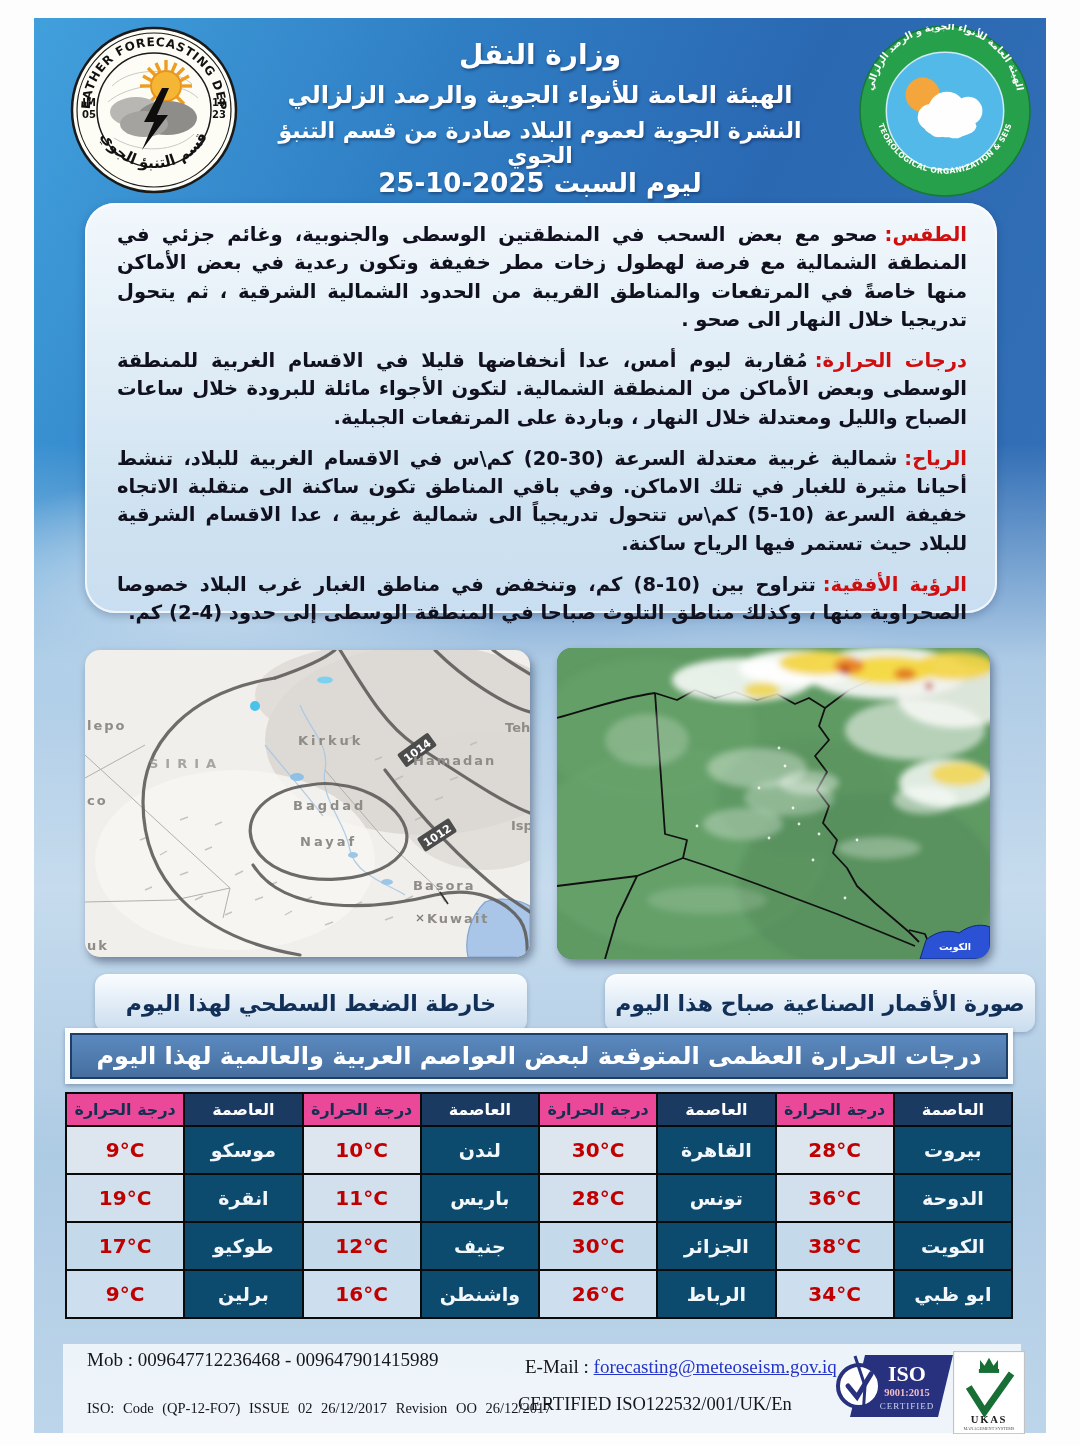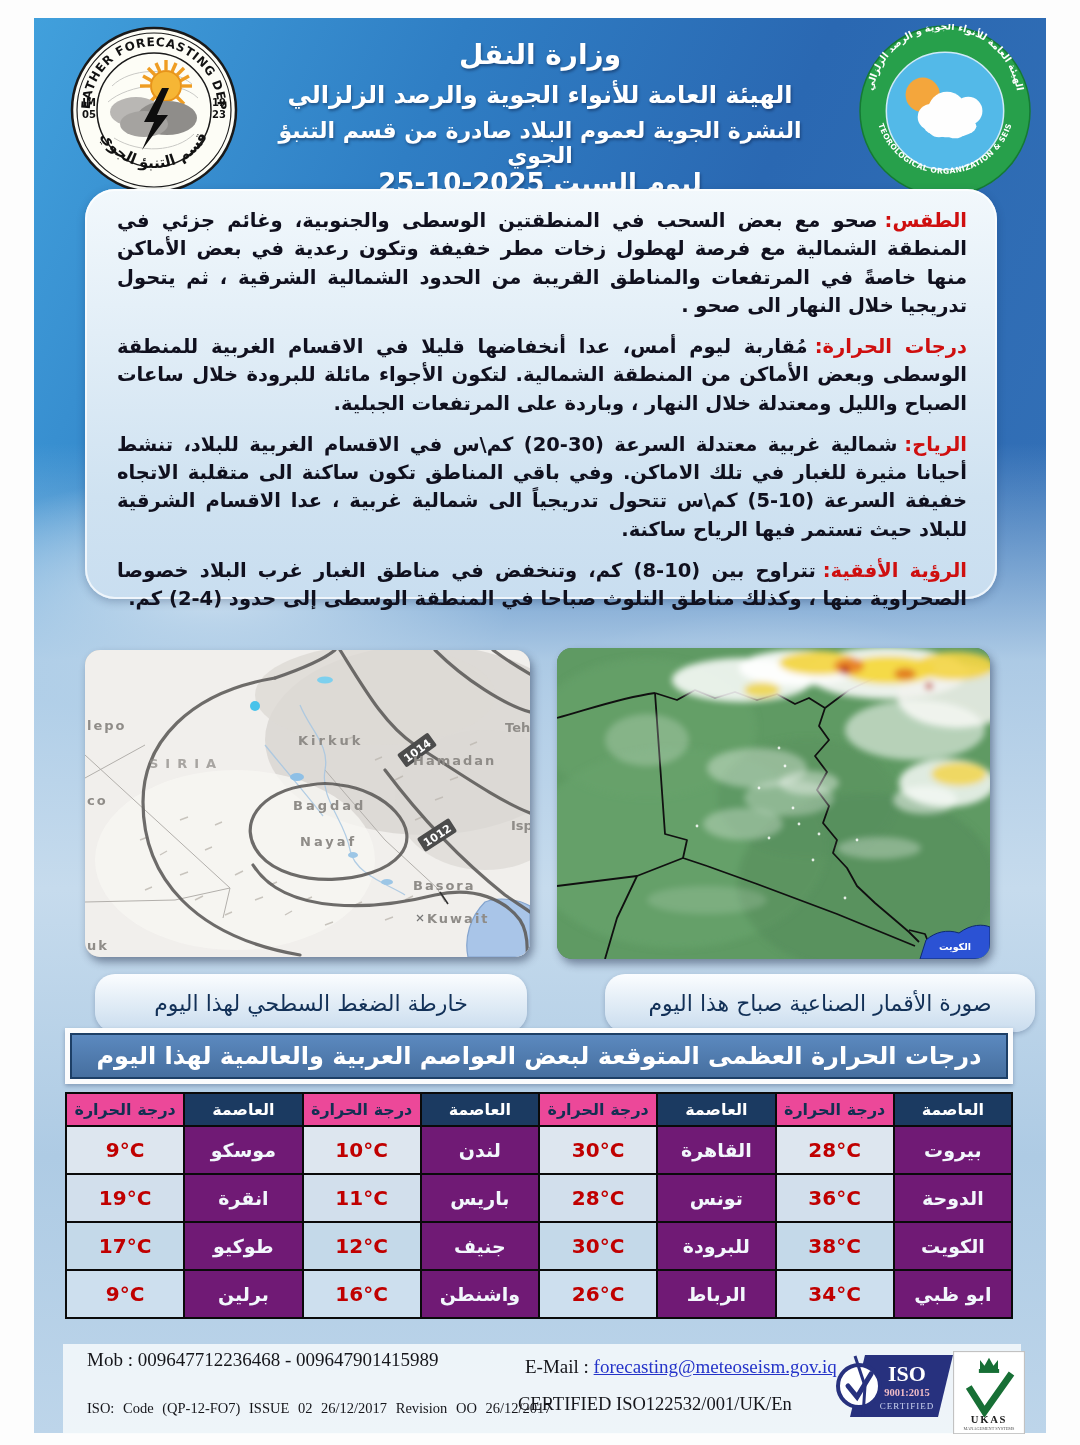--- a/index.html
+++ b/index.html
@@ -29,61 +29,61 @@
   .hdr-title .l1 { font-size:28px; margin-bottom:10px; }
   .hdr-title .l2 { font-size:24px; margin-bottom:9px; }
   .hdr-title .l3 { font-size:22px; margin-bottom:0; }
   .hdr-title .l4 { font-size:26px; }
   .badge { position:absolute; z-index:3; }
   .badge-left  { left:70px;  top:26px; width:168px; height:168px; }
   .badge-right { left:858px; top:24px; width:174px; height:174px; }
 
   
   .bulletin {
-    position:absolute; left:85px; top:189px; width:912px; height:410px; z-index:3;
+    position:absolute; left:85px; top:203px; width:912px; height:410px; z-index:3;
     border-radius:30px; padding:18px 30px 0 32px; direction:rtl; text-align:justify;
     background:linear-gradient(180deg, #f2f8fc 0%, #e2eef7 35%, #cfe2f1 75%, #c9def0 100%);
     box-shadow:0 3px 8px rgba(10,30,70,.25), inset 0 0 0 2px rgba(255,255,255,.7);
     color:#10101e; font-weight:bold; font-size:19.5px; line-height:1.45;
   }
   .bulletin p { margin-bottom:13px; }
   .sec-label { color:#cf0f0f; padding-left:7px; }
 
   
   .map { position:absolute; z-index:3; border-radius:15px; overflow:hidden;
     box-shadow:3px 5px 9px rgba(20,30,60,.45), inset 0 0 0 1px rgba(90,90,90,.4); }
   .map-pressure  { left:85px;  top:650px; width:445px; height:307px; background:#f1efec; }
   .map-satellite { left:557px; top:648px; width:433px; height:311px; background:#5f9a63; }
   .map svg { display:block; width:100%; height:100%; }
 
   
-  .caption { position:absolute; z-index:3; height:58px; border-radius:20px;
+  .caption { position:absolute; z-index:3; height:58px; border-radius:12px;
     background:linear-gradient(180deg,#fbfdff 0%,#e4eef7 45%,#c9dcee 100%);
     box-shadow:0 2px 5px rgba(20,40,80,.25);
     display:flex; align-items:center; justify-content:center;
-    color:#123057; font-weight:normal; font-size:22px; direction:rtl; }
+    color:#123057; font-weight:bold; font-size:22px; direction:rtl; }
   .caption-left  { left:95px;  top:974px; width:432px; }
   .caption-right { left:558px; top:974px; width:430px;margin-left:47px; }
 
   
   .banner-wrap { position:absolute; left:65px; top:1028px; width:948px; height:56px;
     background:#fbfcfd; padding:5px; z-index:3; box-shadow:0 2px 4px rgba(20,40,80,.3); }
   .banner { width:100%; height:100%; background:linear-gradient(180deg,#5b89bf,#466f9f);
     border:2px solid #1d3f66; display:flex; align-items:center; justify-content:center;
     color:#ffffff; font-weight:bold; font-size:24px; direction:rtl; }
 
   
   .temps { position:absolute; left:65px; top:1092px; width:948px; z-index:3; }
   .temps table { width:100%; border-collapse:collapse; table-layout:fixed; direction:rtl; }
   .temps th, .temps td { border:2px solid #0a0a0a; text-align:center; vertical-align:middle; }
   .temps th { height:33px; font-size:16px; }
   .temps td { height:48px; font-weight:bold; }
   .th-cap  { background:#1b3a61; color:#ffffff; }
   .th-temp { background:#ec4899; color:#132f52; }
-  .td-cap  { background:#701a75; color:#f2f7fc; font-size:19px; }
+  .td-cap  { background:#0c4a6e; color:#f2f7fc; font-size:19px; }
   .td-temp { color:#c00000; font-size:20px; direction:ltr; }
   .rowA .td-temp { background:#dde6ef; }
   .rowB .td-temp { background:#d2dfec; }
   .rowC .td-temp { background:#c4d9e9; }
   .rowD .td-temp { background:#cddfee; }
 
   
   .footer { position:absolute; left:63px; top:1344px; width:958px; height:90px; z-index:3;
     background:rgba(249,251,253,.82); font-family:"Liberation Serif", serif; color:#15151a; }
   .footer .mob { position:absolute; left:24px; top:5px; font-size:19px; }
@@ -375,21 +375,21 @@
           <td class="td-cap">تونس</td>
           <td class="td-temp">28°C</td>
           <td class="td-cap">باريس</td>
           <td class="td-temp">11°C</td>
           <td class="td-cap">انقرة</td>
           <td class="td-temp">19°C</td>
         </tr>
         <tr class="rowC">
           <td class="td-cap">الكويت</td>
           <td class="td-temp">38°C</td>
-          <td class="td-cap">للبرودة</td>
+          <td class="td-cap">الجزائر</td>
           <td class="td-temp">30°C</td>
           <td class="td-cap">جنيف</td>
           <td class="td-temp">12°C</td>
           <td class="td-cap">طوكيو</td>
           <td class="td-temp">17°C</td>
         </tr>
         <tr class="rowD">
           <td class="td-cap">ابو ظبي</td>
           <td class="td-temp">34°C</td>
           <td class="td-cap">الرباط</td>

